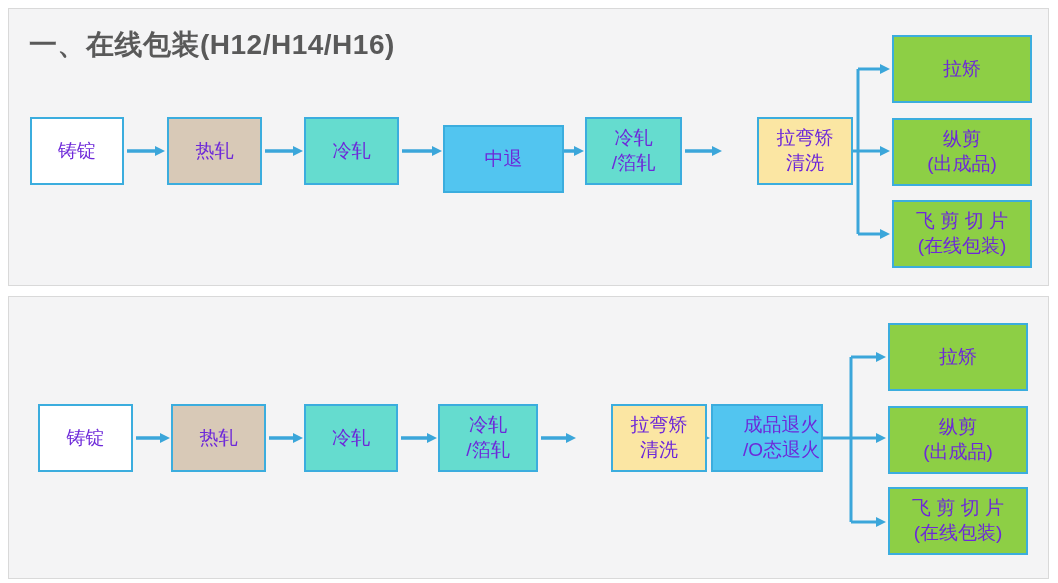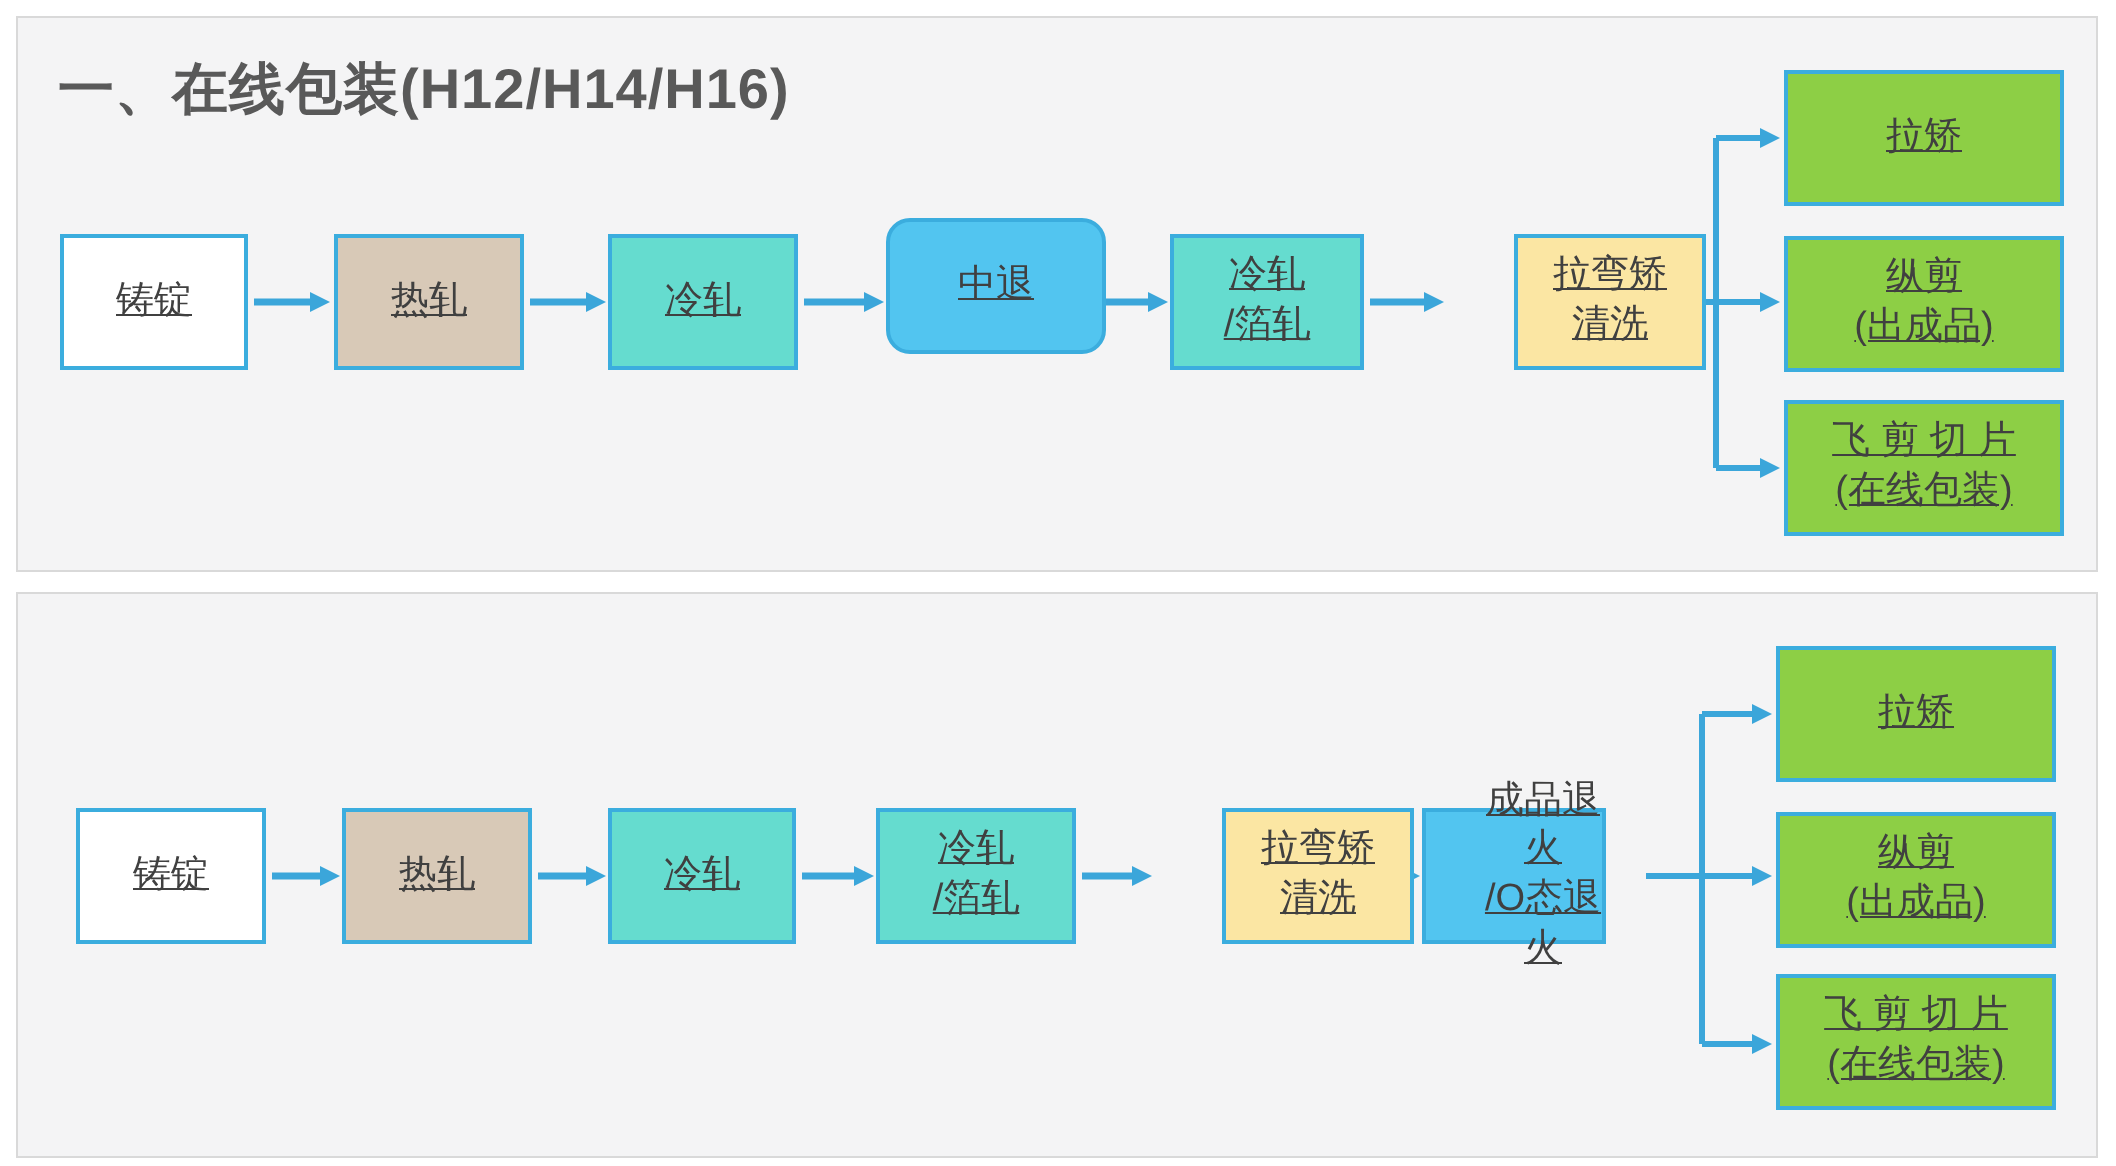--- a/index.html
+++ b/index.html
@@ -19,21 +19,21 @@
     font-size:28px;font-weight:bold;color:#595959;line-height:1.15;
     white-space:nowrap;letter-spacing:0.5px;
   }
   #panel-1 .panel-title{top:20px;}
   #panel-2 .panel-title{top:38px;}
   .node{
     position:absolute;box-sizing:border-box;height:68px;
     border:2px solid #3badde;
     display:flex;align-items:center;justify-content:center;
     text-align:center;white-space:pre-line;
-    font-size:19px;line-height:1.3;color:#404040;text-decoration:underline;
+    font-size:19px;line-height:1.3;color:#6d28d9;
   }
   .fill-white{background:#ffffff;}
   .fill-tan{background:#d8c9b7;}
   .fill-teal{background:#65dccf;}
   .fill-blue{background:#52c5f0;}
   .fill-yellow{background:#fbe6a3;margin-left:34px;}
   .fill-green{background:#8dcf45;}
   .connectors{position:absolute;left:0;top:0;pointer-events:none;}
 </style>
 </head>
@@ -59,21 +59,21 @@
       <line x1="810" y1="142" x2="872" y2="142" marker-end="url(#ah1)"></line>
       <polyline points="849,60 849,225"></polyline>
       <line x1="849" y1="60" x2="872" y2="60" marker-end="url(#ah1)"></line>
       <line x1="849" y1="225" x2="872" y2="225" marker-end="url(#ah1)"></line>
     </g>
   </svg>
 
   <div class="node fill-white" style="left:21px;top:108px;width:94px;">铸锭</div>
   <div class="node fill-tan" style="left:158px;top:108px;width:95px;">热轧</div>
   <div class="node fill-teal" style="left:295px;top:108px;width:95px;">冷轧</div>
-  <div class="node fill-blue" style="left:434px;top:100px;width:110px;border-radius:12px;">中退</div>
+  <div class="node fill-blue" style="left:434px;top:116px;width:121px;">中退</div>
   <div class="node fill-teal" style="left:576px;top:108px;width:97px;">冷轧
 /箔轧</div>
   <div class="node fill-yellow" style="left:714px;top:108px;width:96px;">拉弯矫
 清洗</div>
 
   <div class="node fill-green" style="left:883px;top:26px;width:140px;">拉矫</div>
   <div class="node fill-green" style="left:883px;top:109px;width:140px;">纵剪
 (出成品)</div>
   <div class="node fill-green" style="left:883px;top:191px;width:140px;">飞 剪 切 片
 (在线包装)</div>
@@ -102,21 +102,21 @@
     </g>
   </svg>
 
   <div class="node fill-white" style="left:29px;top:107px;width:95px;">铸锭</div>
   <div class="node fill-tan" style="left:162px;top:107px;width:95px;">热轧</div>
   <div class="node fill-teal" style="left:295px;top:107px;width:94px;">冷轧</div>
   <div class="node fill-teal" style="left:429px;top:107px;width:100px;">冷轧
 /箔轧</div>
   <div class="node fill-yellow" style="left:568px;top:107px;width:96px;">拉弯矫
 清洗</div>
-  <div class="node fill-blue" style="left:702px;top:107px;width:92px;padding-left:29px;">成品退火
+  <div class="node fill-blue" style="left:702px;top:107px;width:112px;padding-left:29px;">成品退火
 /O态退火</div>
 
   <div class="node fill-green" style="left:879px;top:26px;width:140px;">拉矫</div>
   <div class="node fill-green" style="left:879px;top:109px;width:140px;">纵剪
 (出成品)</div>
   <div class="node fill-green" style="left:879px;top:190px;width:140px;">飞 剪 切 片
 (在线包装)</div>
 </section>
 
 </body></html>

